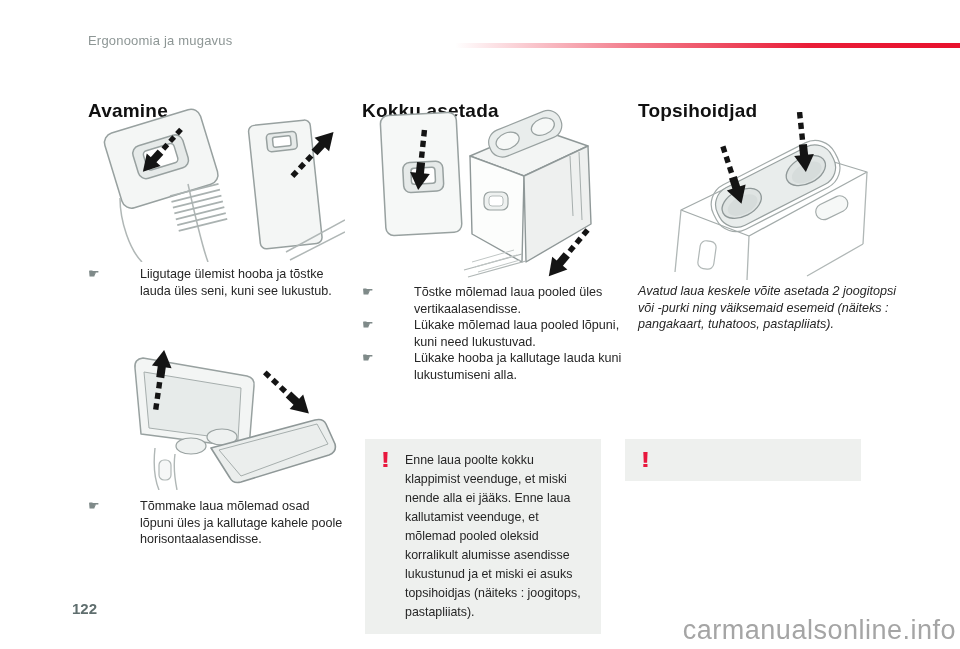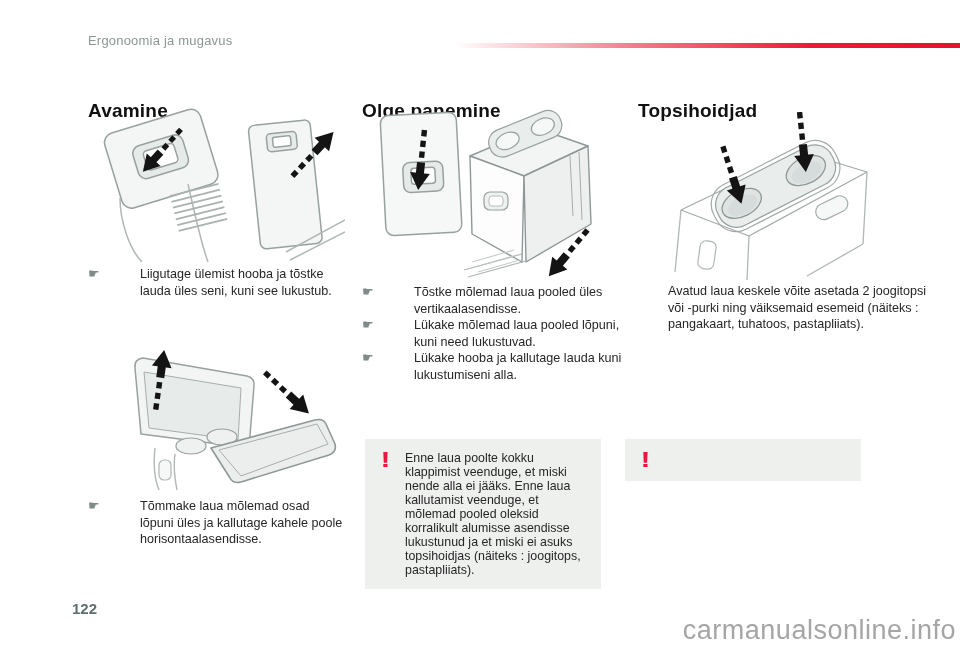--- a/index.html
+++ b/index.html
@@ -13,21 +13,21 @@
     background:linear-gradient(90deg, rgba(232,17,45,0) 0%, rgba(232,17,45,.55) 35%, rgba(232,17,45,.95) 70%, #e8112d 100%);}
   .col-title{top:76px;font-size:19px;font-weight:bold;color:#101010;letter-spacing:.2px;margin-top:24px;}
   .t1{left:88px;} .t2{left:362px;} .t3{left:638px;text-align:right;}
   .steps{display:flex;flex-direction:column;gap:0;}
   .step{display:flex;align-items:flex-start;}
   .step .glyph{width:24px;flex:0 0 24px;color:#7f8a89;font-size:13px;line-height:16.5px;}
   .step .txt{flex:1;font-size:12.6px;line-height:16.5px;color:#262626;margin-left:28px;}
   .para{font-size:12.6px;line-height:16.5px;color:#262626;}
   .warnbox{background:#eef0ee;display:flex;align-items:flex-start;padding:12px 10px 12px 10px;box-sizing:border-box;}
   .warnbox .bang{flex:0 0 26px;color:#e8173d;font-size:22px;font-weight:900;line-height:18px;transform:scaleX(1.35);transform-origin:left top;padding-left:4px;}
-  .warnbox .wtxt{flex:1;font-size:12.4px;line-height:14px;color:#262626;}
+  .warnbox .wtxt{flex:1;font-size:12.4px;line-height:19px;color:#262626;}
   .page-number{left:36px;top:600px;font-size:15px;font-weight:bold;color:#5f6e6e;margin-left:36px;}
   .watermark{right:4px;top:615px;font-size:27px;color:#a5a5a5;letter-spacing:.5px;}
   svg{display:block;}
   .lineart path,.lineart rect,.lineart ellipse,.lineart line{vector-effect:none;}
 </style>
 </head>
 <body>
 
 <svg width="0" height="0" style="position:absolute" aria-hidden="true">
   <defs>
@@ -42,21 +42,21 @@
       <rect x="-4.5" y="-22" width="9" height="13"></rect>
       <polygon points="-11,-10 11,-10 0,9"></polygon>
     </g>
   </defs>
 </svg>
 
 <div class="abs header-label">Ergonoomia ja mugavus</div>
 <div class="abs red-line"></div>
 
 <div class="abs col-title t1">Avamine</div>
-<div class="abs col-title t2">Olge panemine</div>
+<div class="abs col-title t2">Kokku asetada</div>
 <div class="abs col-title t3">Topsihoidjad</div>
 
 <div class="abs" style="left:90px;top:102px;">
 <svg class="lineart" width="255" height="160" viewBox="0 0 255 160">
   <g transform="translate(12,34) rotate(-17)" stroke="#98a1a0" stroke-width="1.5" stroke-linejoin="round">
     <rect x="0" y="0" width="100" height="78" rx="10" fill="#f4f6f5"></rect>
     <rect x="24" y="20" width="52" height="34" rx="8" fill="#e6eae9"></rect>
     <rect x="34" y="27" width="32" height="20" rx="4" fill="#ffffff"></rect>
   </g>
   <path d="M30,96 C30,120 40,148 52,160 M98,82 C106,118 112,144 118,160" fill="none" stroke="#b0b7b6" stroke-width="1.5"></path>
@@ -172,20 +172,20 @@
   <g transform="translate(46,128) rotate(8)">
     <rect x="0" y="0" width="16" height="28" rx="6" fill="none" stroke="#b0b7b6" stroke-width="1.2"></rect>
   </g>
   <g>
     <use href="#arrow-glyph" transform="translate(84,84) rotate(-18) scale(0.9)"></use>
     <use href="#arrow-glyph" transform="translate(150,52) rotate(-6) scale(0.9)"></use>
   </g>
 </svg>
 </div>
 
-<div class="abs para" style="left:668px;top:283px;width:260px;">Avatud laua keskele võite asetada 2 joogitopsi või -purki ning väiksemaid esemeid (näiteks : pangakaart, tuhatoos, pastapliiats).</div>
+<div class="abs para" style="left:638px;top:283px;width:260px;font-style:italic;">Avatud laua keskele võite asetada 2 joogitopsi või -purki ning väiksemaid esemeid (näiteks : pangakaart, tuhatoos, pastapliiats).</div>
 
 <div class="abs warnbox" style="left:625px;top:439px;width:236px;">
   <span class="bang">!</span>
 </div>
 
 <div class="abs page-number">122</div>
 <div class="abs watermark">carmanualsonline.info</div>
 
 </body></html>

